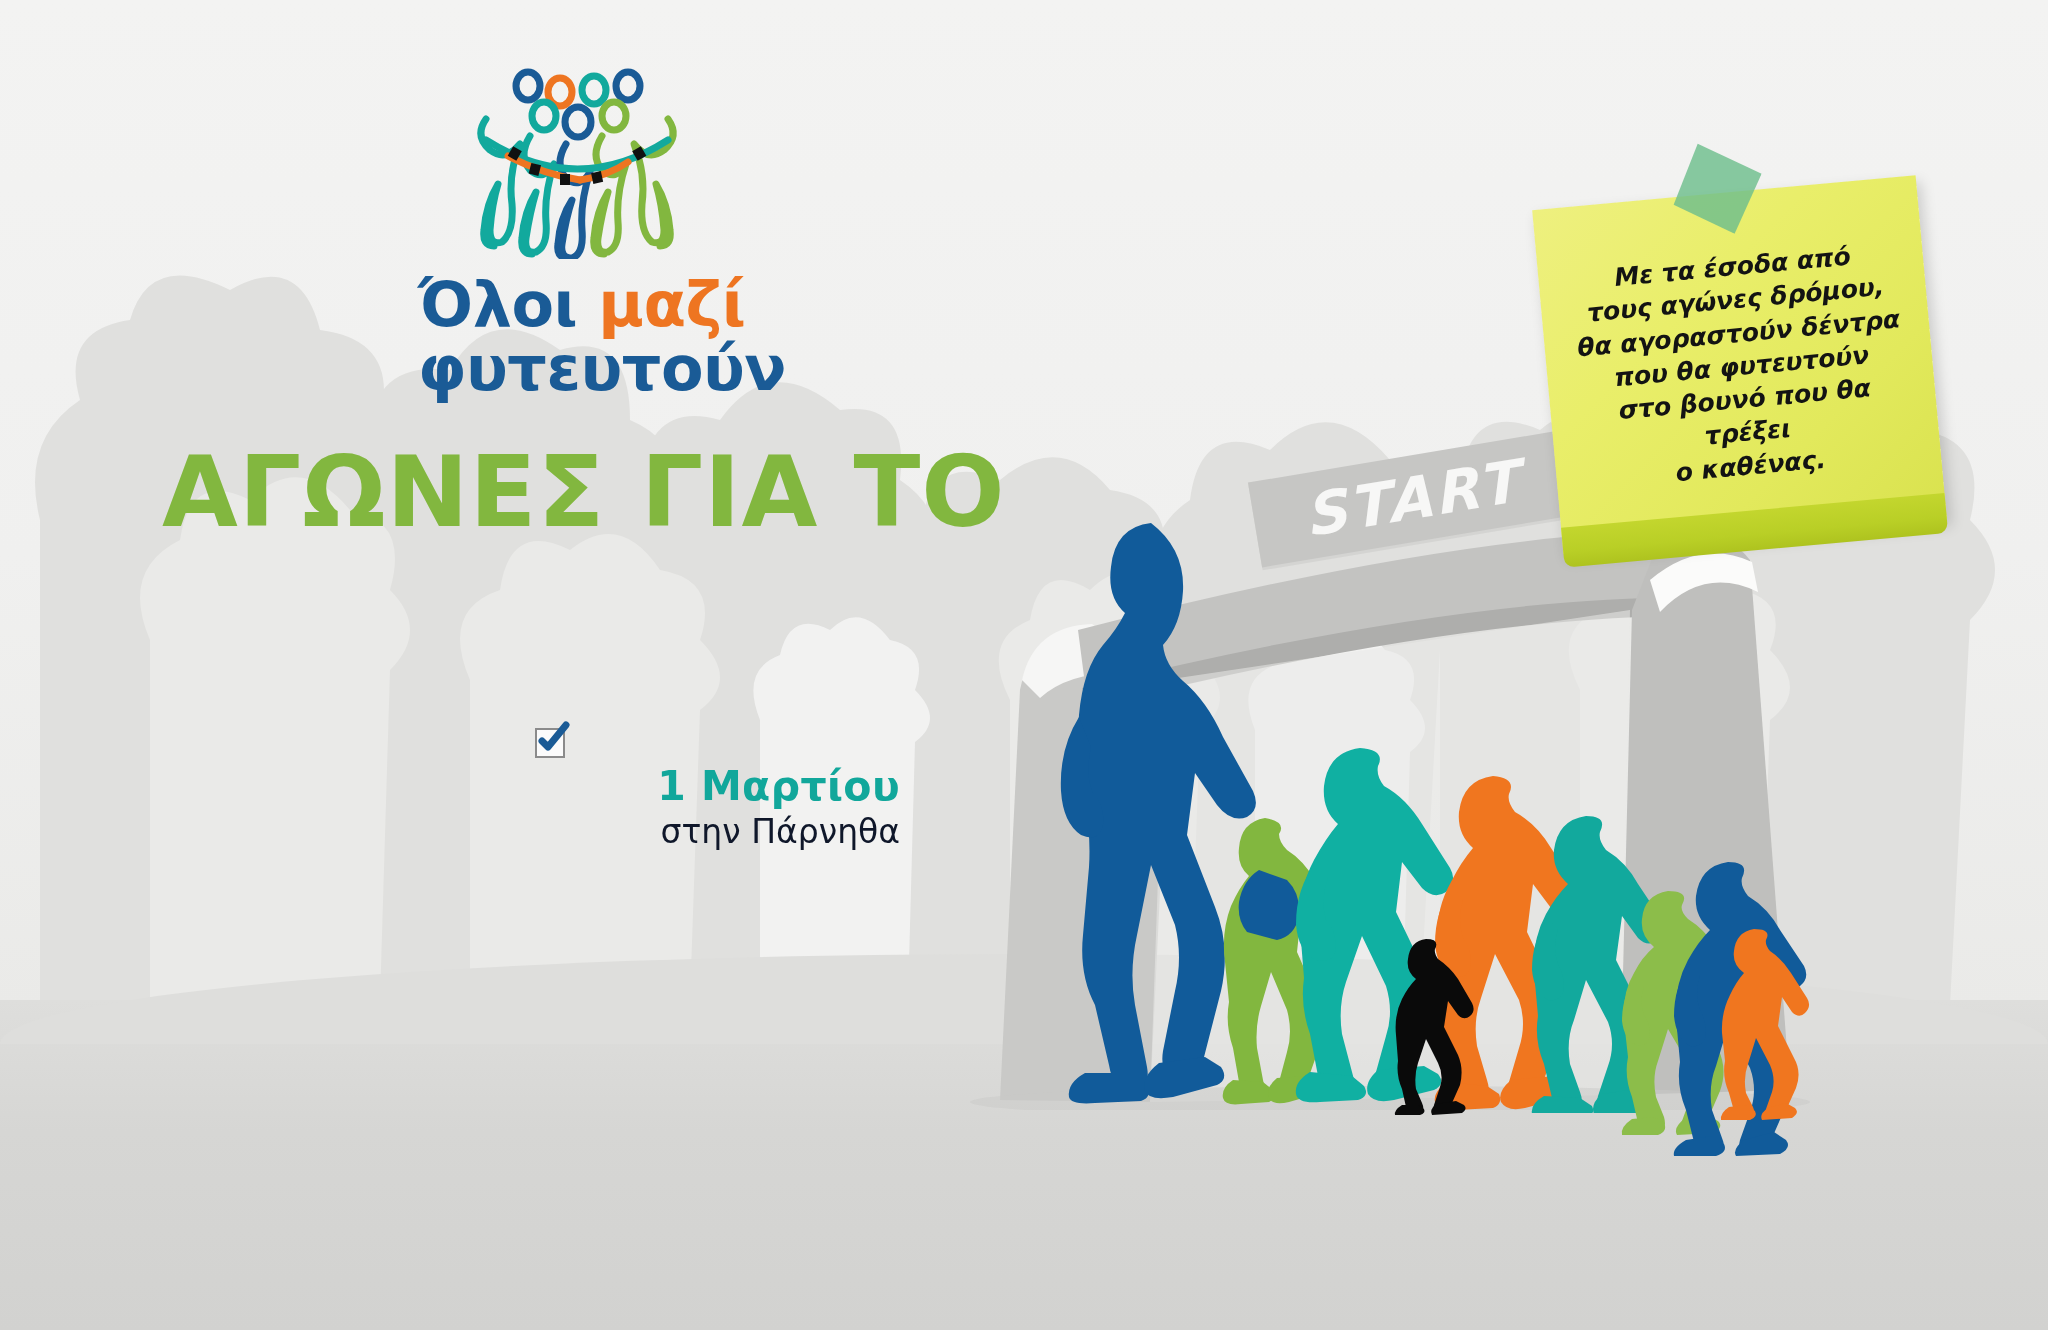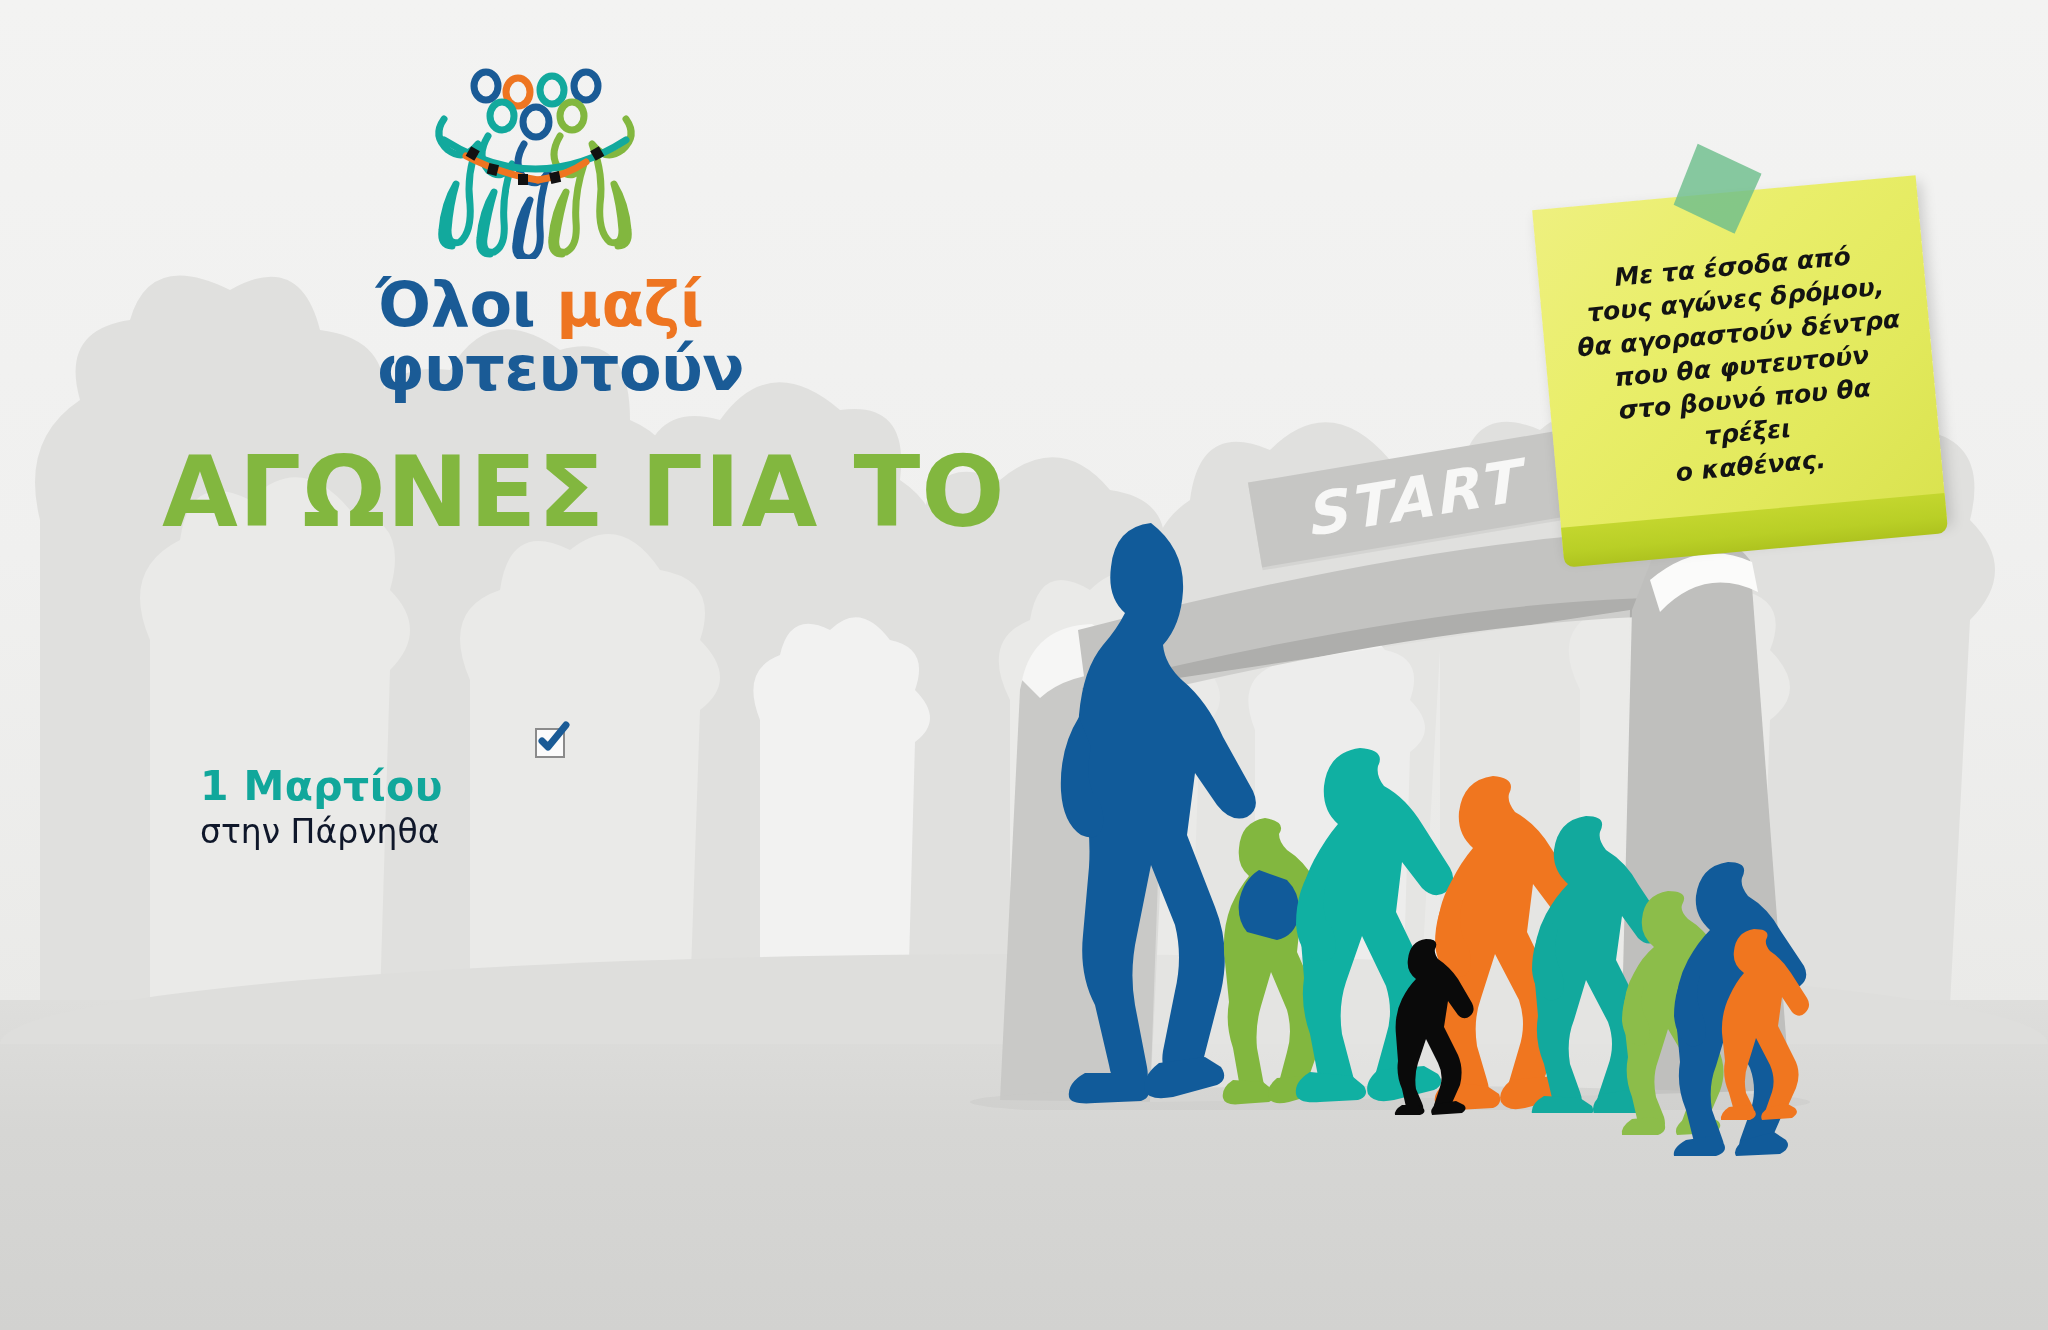--- a/index.html
+++ b/index.html
@@ -32,21 +32,21 @@
     border-radius:50% 50% 0 0 / 100% 100% 0 0;
   }
   .bg-sky {
     position:absolute; left:0; right:0; top:0; height:1010px;
     background:linear-gradient(180deg,#f3f3f2 0%,#f0f0ef 55%,#eaeae8 100%);
   }
 
   
   #logo-block {
     position:absolute;
-    left:376px; top:64px;
+    left:418px; top:64px;
     width:320px;
     text-align:left;
   }
   #logo-mark { width:220px; height:195px; display:block; margin:0 auto; }
   #logo-wordmark {
     margin-top:14px;
     font-family:"DejaVu Sans", sans-serif;
     font-weight:bold;
     font-size:62px;
     line-height:1.04;
@@ -70,21 +70,21 @@
     color:#82b73f;
     white-space:nowrap;
   }
   #headline span { display:block; }
 
   
   #dates {
     position:absolute;
     left:200px; top:728px;
     width:700px;
-    text-align:left;
+    text-align:right;
   }
   .date-item { margin-bottom:28px; }
   .check {
     width:30px; height:30px;
     margin:0 auto 6px auto;
     position:relative;
     border:2px solid #8b8b8b;
     background:#fbfbfb;
   }
   .check svg { position:absolute; left:-4px; top:-10px; width:38px; height:38px; }

